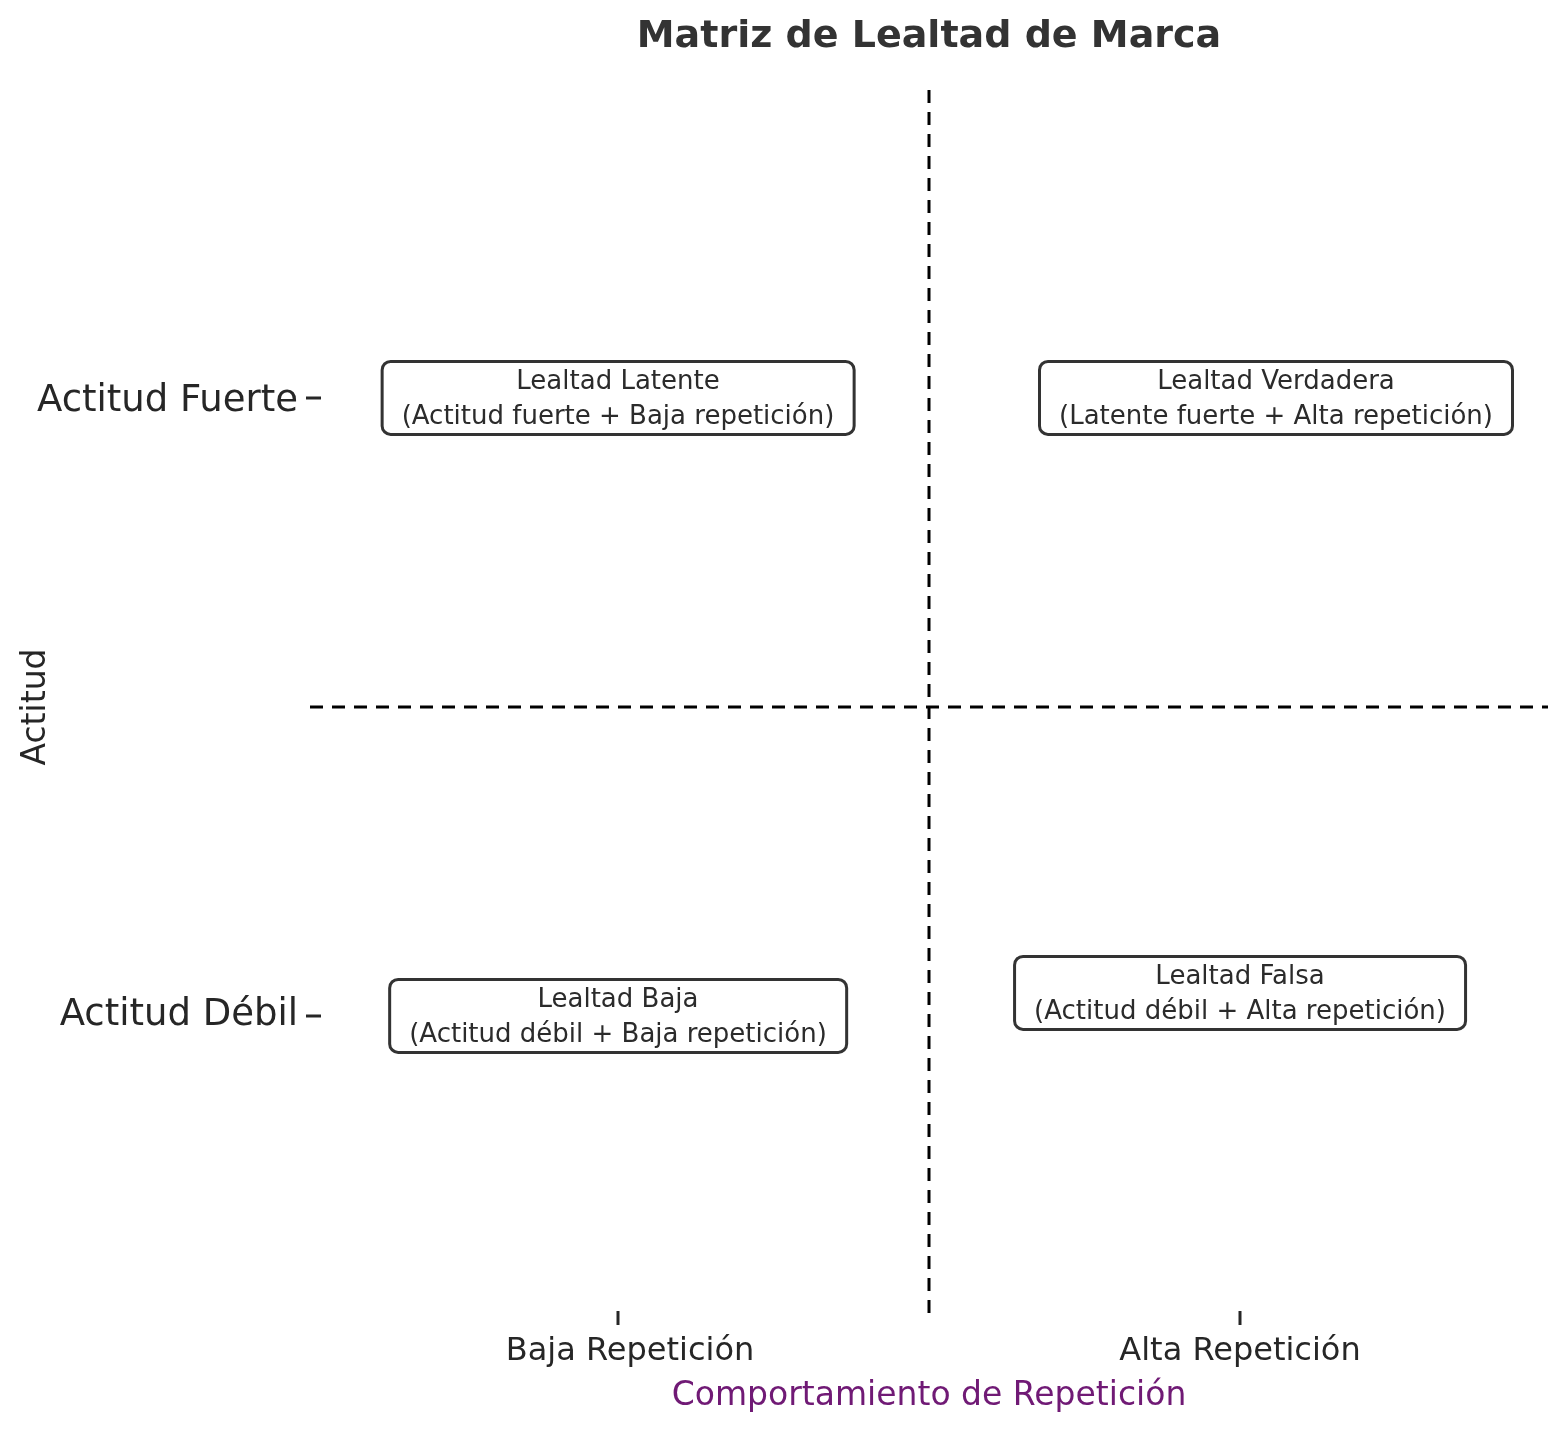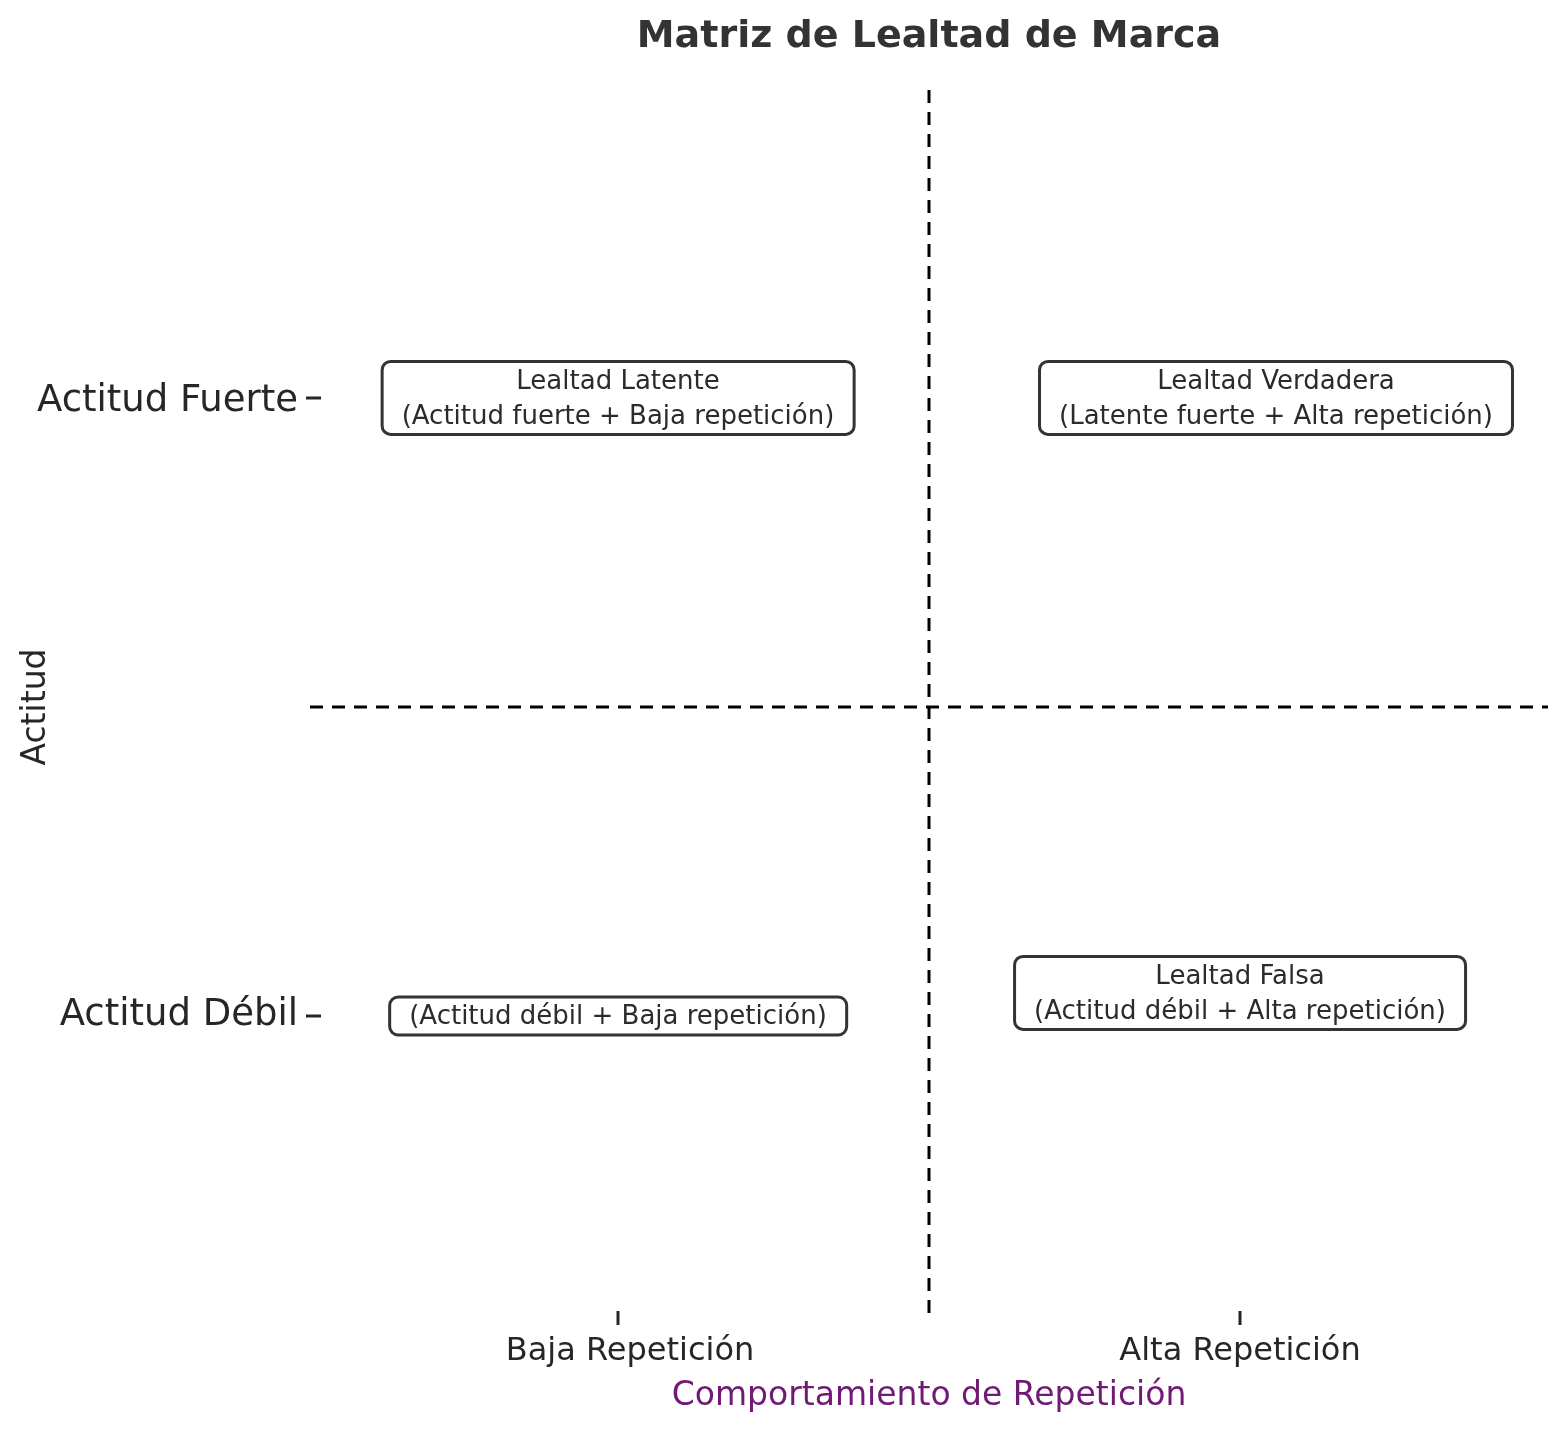--- a/index.html
+++ b/index.html
@@ -118,20 +118,21 @@
     <div>Lealtad Latente</div>
     <div>(Actitud fuerte + Baja repetición)</div>
   </div>
 
   <div class="qbox tr">
     <div>Lealtad Verdadera</div>
     <div>(Latente fuerte + Alta repetición)</div>
   </div>
 
   <div class="qbox bl">
+    <div>Lealtad Baja</div>
     <div>(Actitud débil + Baja repetición)</div>
   </div>
 
   <div class="qbox br">
     <div>Lealtad Falsa</div>
     <div>(Actitud débil + Alta repetición)</div>
   </div>
 
   <div class="ytick-label upper">Actitud Fuerte</div>
 

